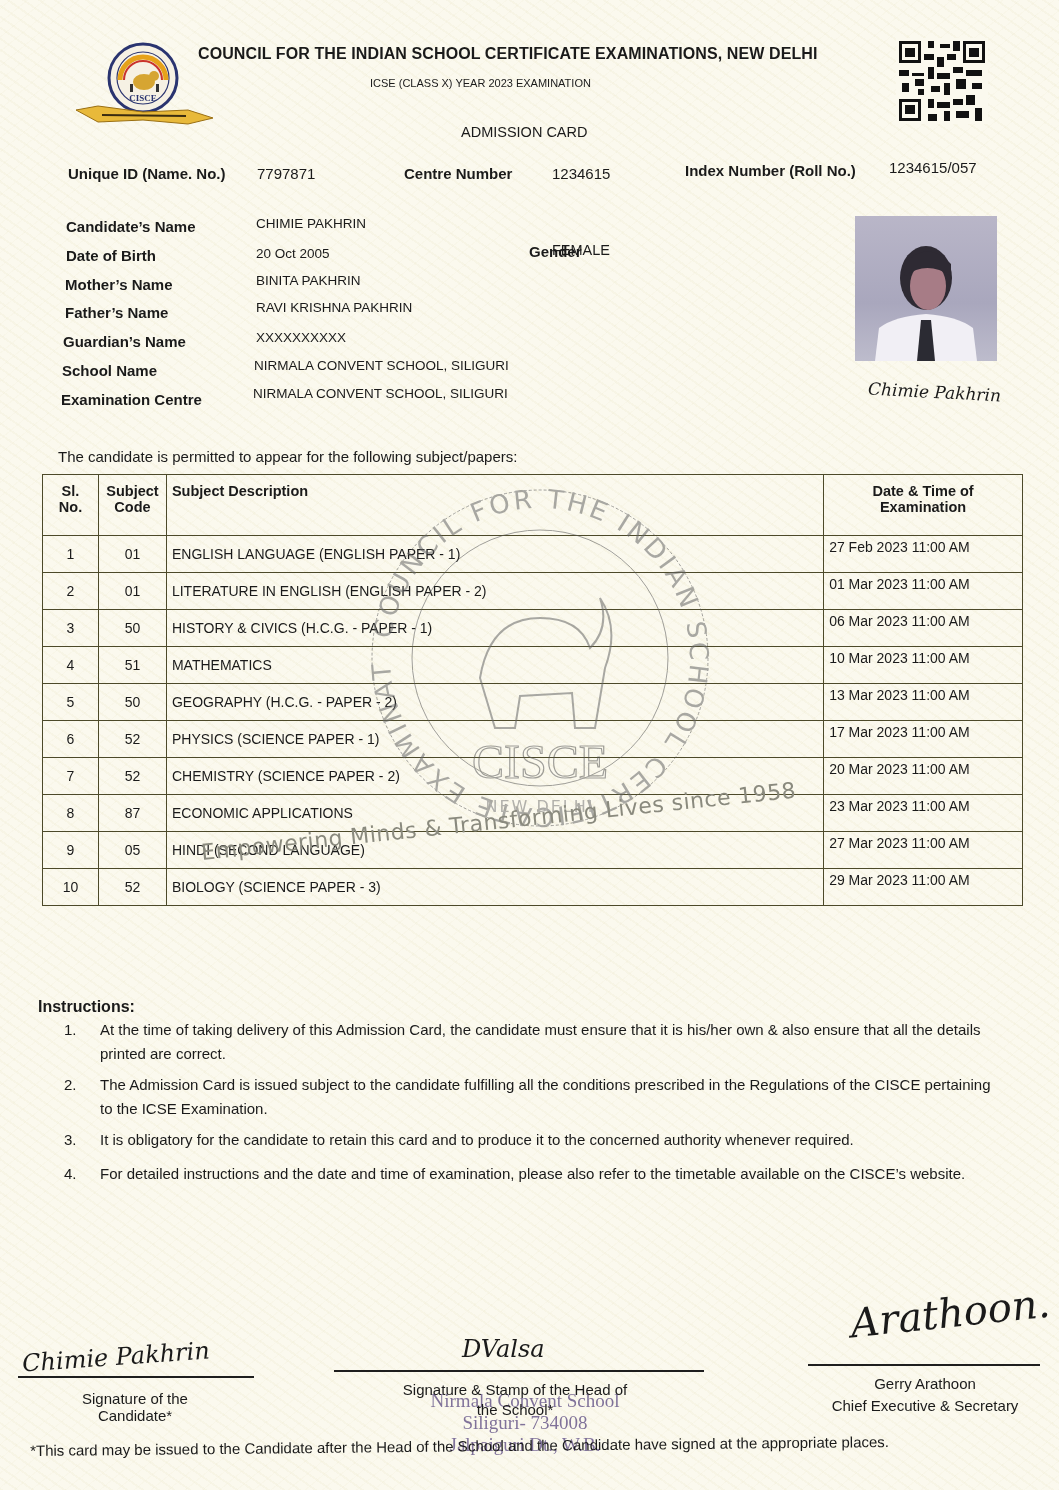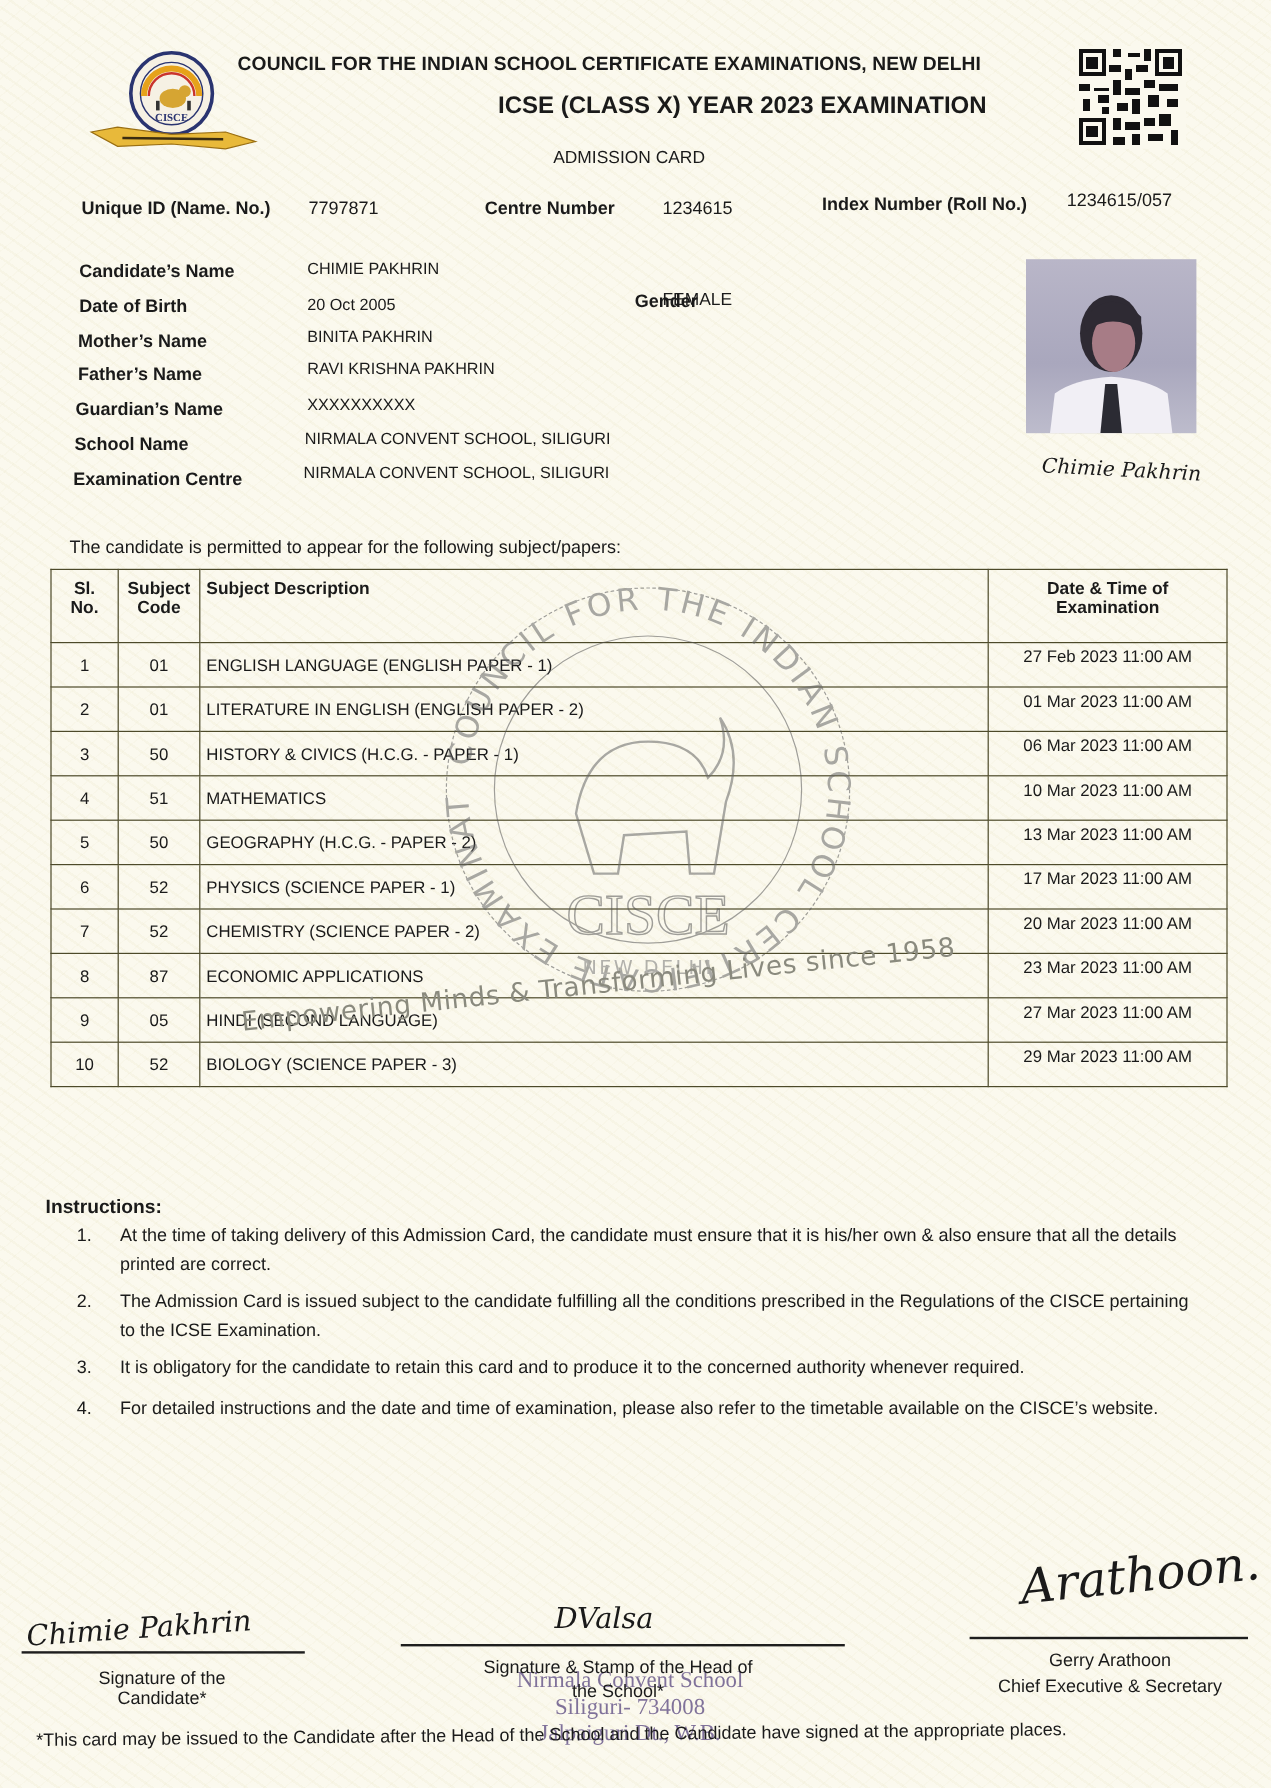--- a/index.html
+++ b/index.html
@@ -15,21 +15,21 @@
       repeating-linear-gradient(35deg, rgba(230,225,190,0.18) 0 2px, transparent 2px 9px),
       repeating-linear-gradient(-40deg, rgba(235,230,200,0.14) 0 1px, transparent 1px 11px),
       #fbf9ee;
   }
   .abs { position: absolute; }
   .b { font-weight: bold; }
 
   
   .logo { left: 68px; top: 40px; width: 150px; height: 92px; }
   .h1 { left: 198px; top: 45px; font-size: 16px; font-weight: bold; letter-spacing: 0.1px; }
-  .h2 { left: 370px; top: 77px; font-size: 20px; font-weight: bold; margin-left: 45px; }
+  .h2 { left: 370px; top: 77px; font-size: 11px; font-weight: normal; }
   .h3 { left: 461px; top: 124px; font-size: 14.5px; font-weight: normal; }
   .qr { left: 895px; top: 38px; width: 94px; height: 86px; }
 
   
   .idrow { top: 165px; font-size: 15px; }
 
   
   .lbl { font-size: 15px; font-weight: bold; }
   .val { font-size: 13.5px; }
 
@@ -46,21 +46,21 @@
   table.subjects {
     position: absolute; left: 42px; top: 474px; width: 981px;
     border-collapse: collapse; font-size: 14px;
   }
   table.subjects td, table.subjects th {
     border: 1.5px solid #4d4a2a; padding: 0 5px; height: 33px;
   }
   table.subjects th { font-weight: bold; height: 52px; vertical-align: top; padding-top: 8px; font-size: 14.5px; }
   table.subjects th.desc { text-align: left; border-radius: 25px; }
   table.subjects td.c { text-align: center; }
-  table.subjects td.dt { text-align: center; vertical-align: top; padding-top: 3px; margin-top: 35px; }
+  table.subjects td.dt { text-align: left; vertical-align: top; padding-top: 3px; margin-top: 35px; }
   table.subjects tr { background: transparent; }
 
   .watermark {
     left: 360px; top: 478px; width: 360px; height: 360px; pointer-events: none; opacity: 0.55;
   }
   .tagline {
     left: 200px; top: 840px; font-size: 22px; color: #8a8a7e; transform: rotate(-6deg);
     transform-origin: left top; letter-spacing: 0.5px; font-family: "DejaVu Sans", sans-serif;
   }
 

